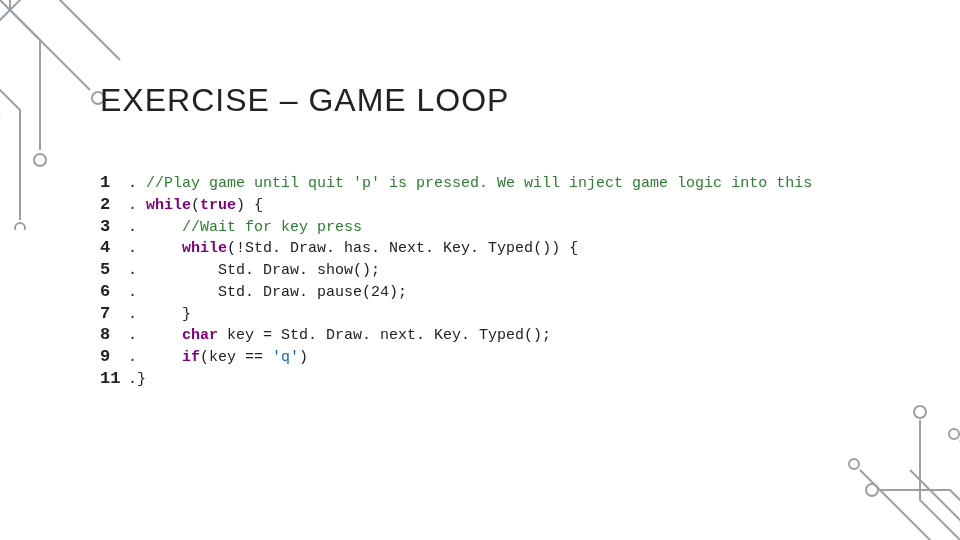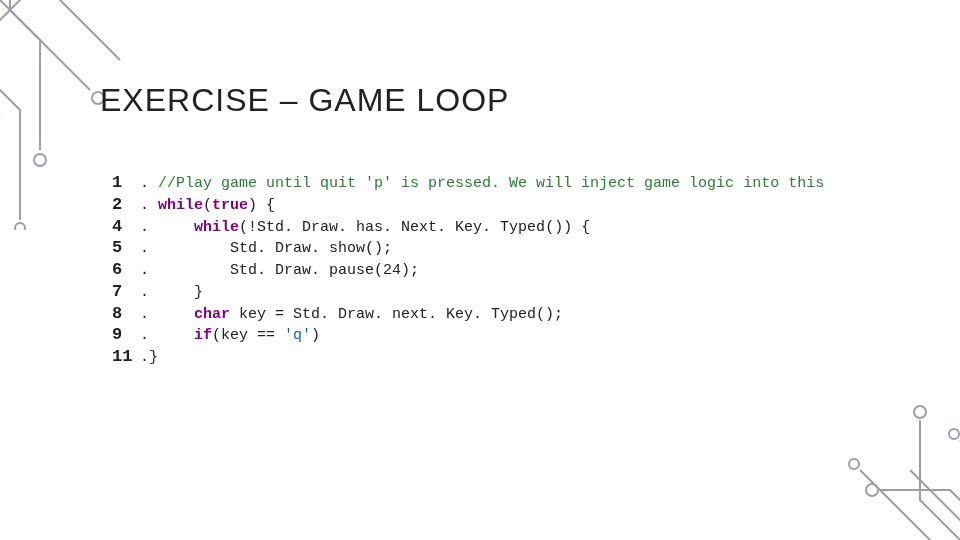--- a/index.html
+++ b/index.html
@@ -39,21 +39,20 @@
     top: 172px;
     left: 100px;
     right: 40px;
     font-family: "Courier New", Courier, monospace;
     font-size: 15px;
     color: #222;
     line-height: 1.25;
   }
   .code-line {
     white-space: pre;
-    margin-left: 12px;
   }
   .ln {
     font-family: "Courier New", Courier, monospace;
     font-size: 17px;
     font-weight: 600;
     color: #222;
     display: inline-block;
     min-width: 28px;
   }
   .comment { color: #2e7d32; }
@@ -96,20 +95,21 @@
         <circle cx="214" cy="54" r="5"></circle>
       </g>
     </svg>
   </div>
 
   <div class="title">EXERCISE – GAME LOOP</div>
 
   <div class="code-block">
     <div class="code-line"><span class="ln">1</span><span>.</span> <span class="comment">//Play game until quit 'p' is pressed. We will inject game logic into this</span></div>
     <div class="code-line"><span class="ln">2</span><span>.</span> <span class="kw">while</span><span>(</span><span class="kw">true</span><span>) {</span></div>
+    <div class="code-line"><span class="ln">3</span><span>.</span> <span>    </span><span class="comment">//Wait for key press</span></div>
     <div class="code-line"><span class="ln">4</span><span>.</span> <span>    </span><span class="kw">while</span><span>(!</span><span class="cls">Std. Draw.</span><span> has. Next. Key. Typed()) {</span></div>
     <div class="code-line"><span class="ln">5</span><span>.</span> <span>        </span><span class="cls">Std. Draw.</span><span> show();</span></div>
     <div class="code-line"><span class="ln">6</span><span>.</span> <span>        </span><span class="cls">Std. Draw.</span><span> pause(24);</span></div>
     <div class="code-line"><span class="ln">7</span><span>.</span> <span>    </span><span>}</span></div>
     <div class="code-line"><span class="ln">8</span><span>.</span> <span>    </span><span class="kw">char</span><span> key = </span><span class="cls">Std. Draw.</span><span> next. Key. Typed();</span></div>
     <div class="code-line"><span class="ln">9</span><span>.</span> <span>    </span><span class="kw">if</span><span>(key == </span><span class="str">'q'</span><span>)</span></div>
     <div class="code-line"><span class="ln">11</span><span>.</span><span>}</span></div>
   </div>
 
 </div>

